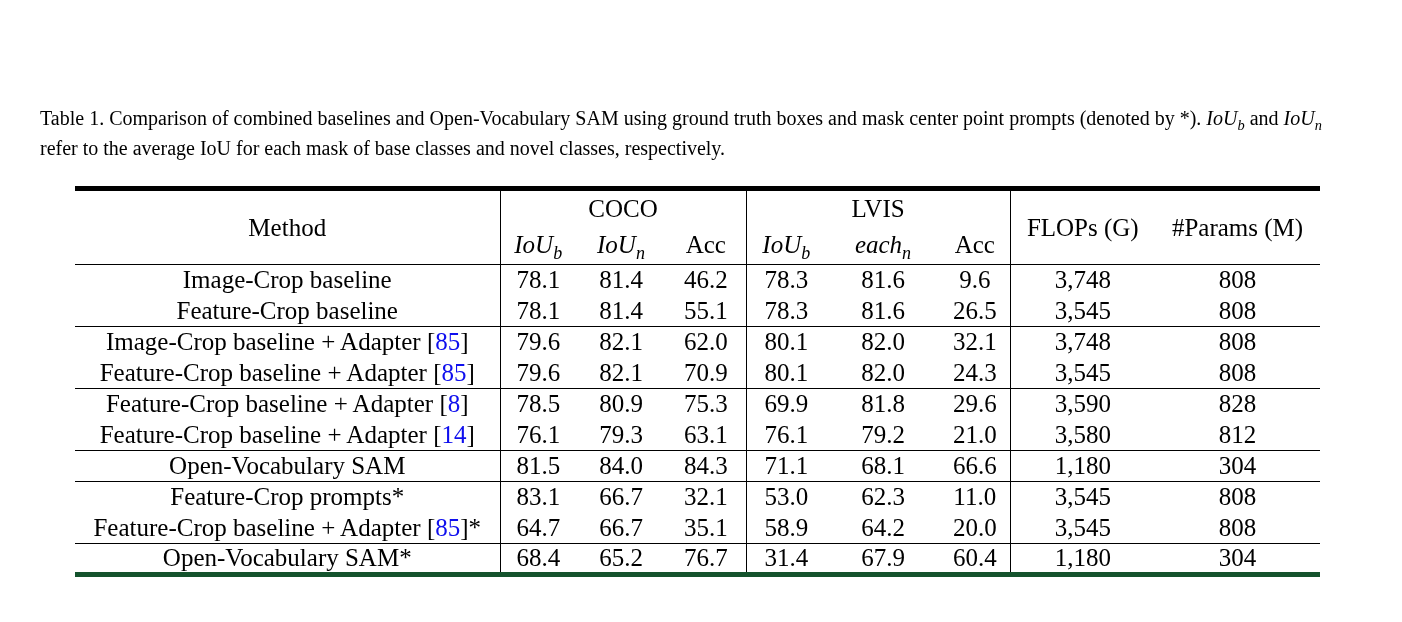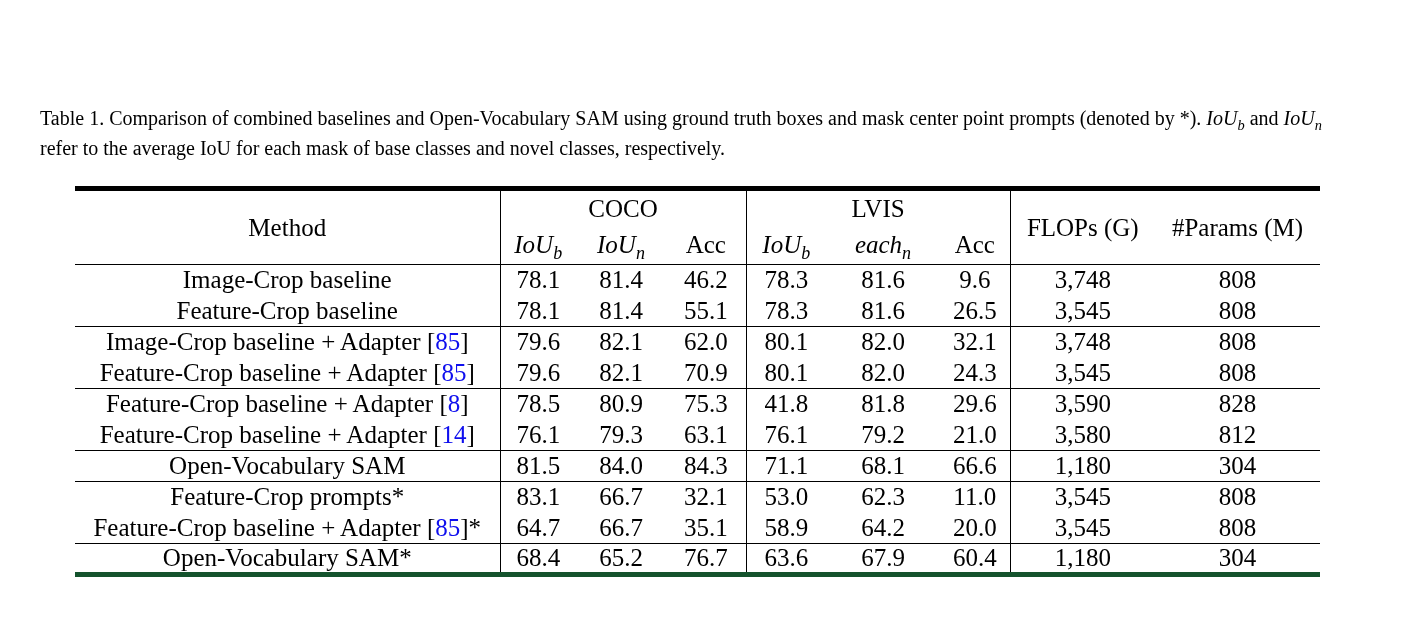--- a/index.html
+++ b/index.html
@@ -130,21 +130,21 @@
         <td>82.0</td>
         <td>24.3</td>
         <td class="vl">3,545</td>
         <td>808</td>
       </tr>
       <tr class="group-start">
         <td><span>Feature-Crop baseline + Adapter [</span><span class="cite">8</span><span>]</span></td>
         <td class="vl">78.5</td>
         <td>80.9</td>
         <td>75.3</td>
-        <td class="vl">41.8</td>
+        <td class="vl">69.9</td>
         <td>81.8</td>
         <td>29.6</td>
         <td class="vl">3,590</td>
         <td>828</td>
       </tr>
       <tr>
         <td><span>Feature-Crop baseline + Adapter [</span><span class="cite">14</span><span>]</span></td>
         <td class="vl">76.1</td>
         <td>79.3</td>
         <td>63.1</td>
@@ -185,20 +185,20 @@
         <td>64.2</td>
         <td>20.0</td>
         <td class="vl">3,545</td>
         <td>808</td>
       </tr>
       <tr class="group-start">
         <td><span>Open-Vocabulary SAM*</span></td>
         <td class="vl">68.4</td>
         <td>65.2</td>
         <td>76.7</td>
-        <td class="vl">63.6</td>
+        <td class="vl">31.4</td>
         <td>67.9</td>
         <td>60.4</td>
         <td class="vl">1,180</td>
         <td>304</td>
       </tr>
     </tbody>
 </table>
 
 </body></html>

